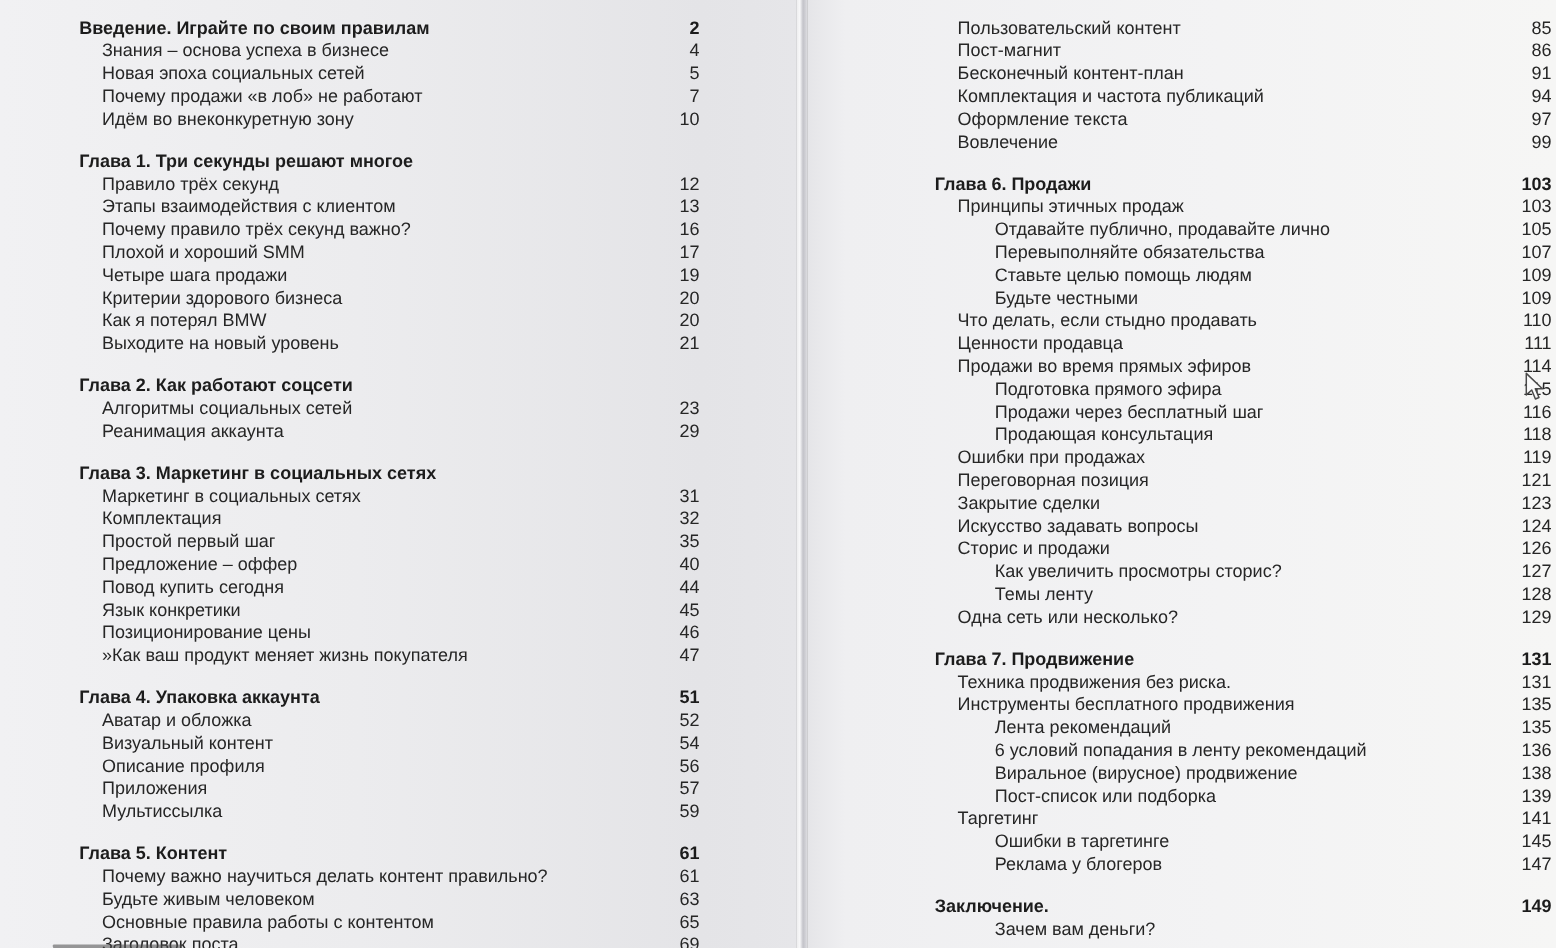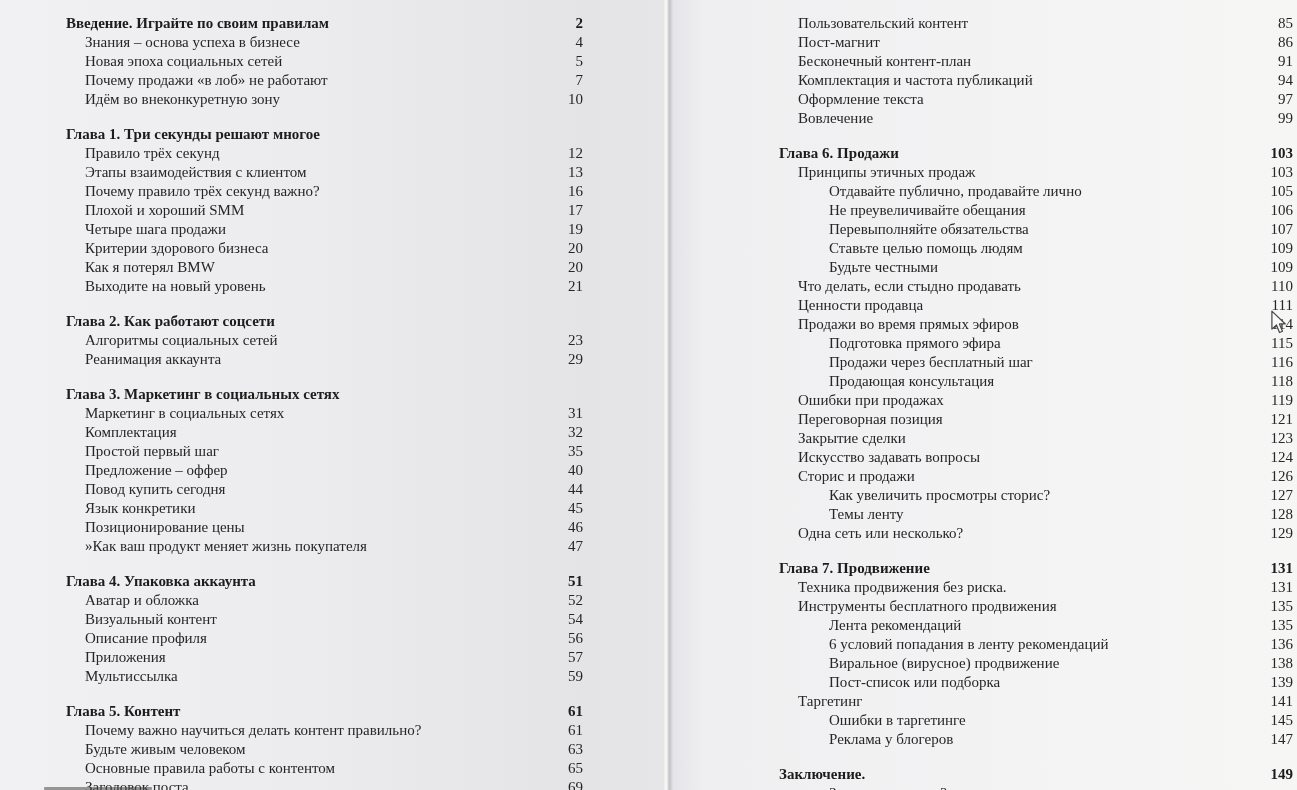--- a/index.html
+++ b/index.html
@@ -1,20 +1,20 @@
 <!DOCTYPE html>
 <html lang="ru"><head>
 <meta charset="utf-8">
 <style>
   html,body{margin:0;padding:0;background:#888;}
   .stage{
     position:relative;
     width:1297px;height:790px;
     overflow:hidden;
-    font-family:Liberation Serif, serif;
+    font-family:Liberation Sans, sans-serif;
     color:#262626;
     -webkit-font-smoothing:antialiased;
   }
   
   .page{position:absolute;top:0;height:790px;}
   .page-left{
     left:0;width:664px;
     background:linear-gradient(to right,#f1f1f3 0%,#ececee 45%,#e4e4e7 88%,#e6e6e9 100%);
   }
   .gutter{
@@ -243,24 +243,20 @@
       </div>
       <div class="row">
         <span class="t i1">Принципы этичных продаж</span>
         <span class="p">103</span>
       </div>
       <div class="row">
         <span class="t i2">Отдавайте публично, продавайте лично</span>
         <span class="p">105</span>
       </div>
       <div class="row">
-        <span class="t i2">Не преувеличивайте обещания</span>
-        <span class="p">106</span>
-      </div>
-      <div class="row">
         <span class="t i2">Перевыполняйте обязательства</span>
         <span class="p">107</span>
       </div>
       <div class="row">
         <span class="t i2">Ставьте целью помощь людям</span>
         <span class="p">109</span>
       </div>
       <div class="row">
         <span class="t i2">Будьте честными</span>
         <span class="p">109</span>

